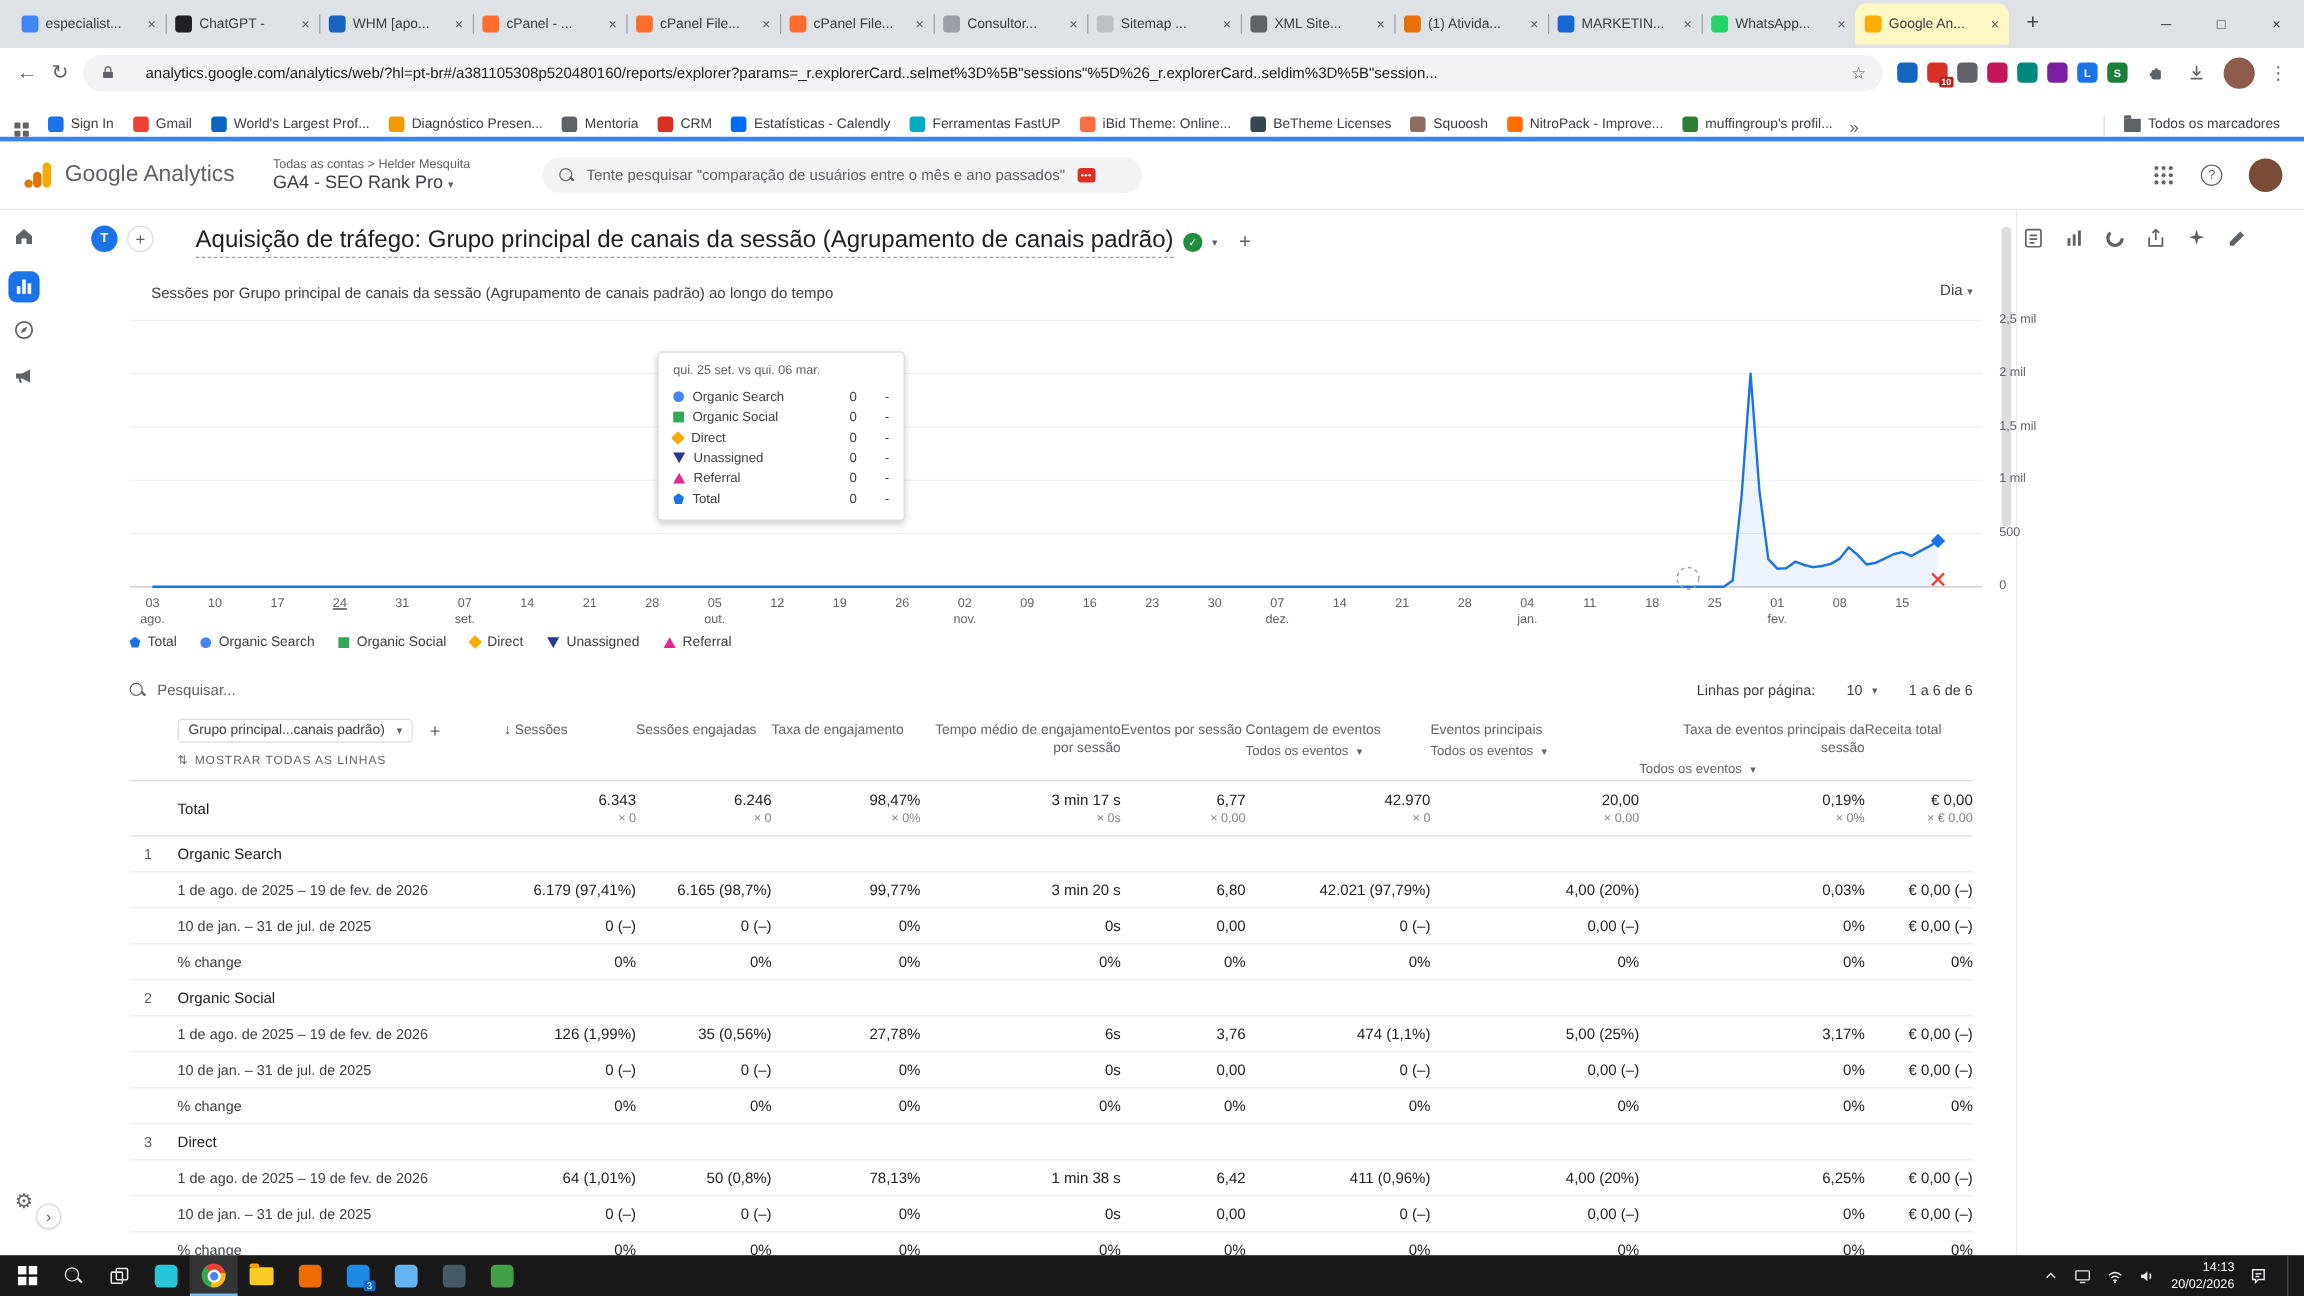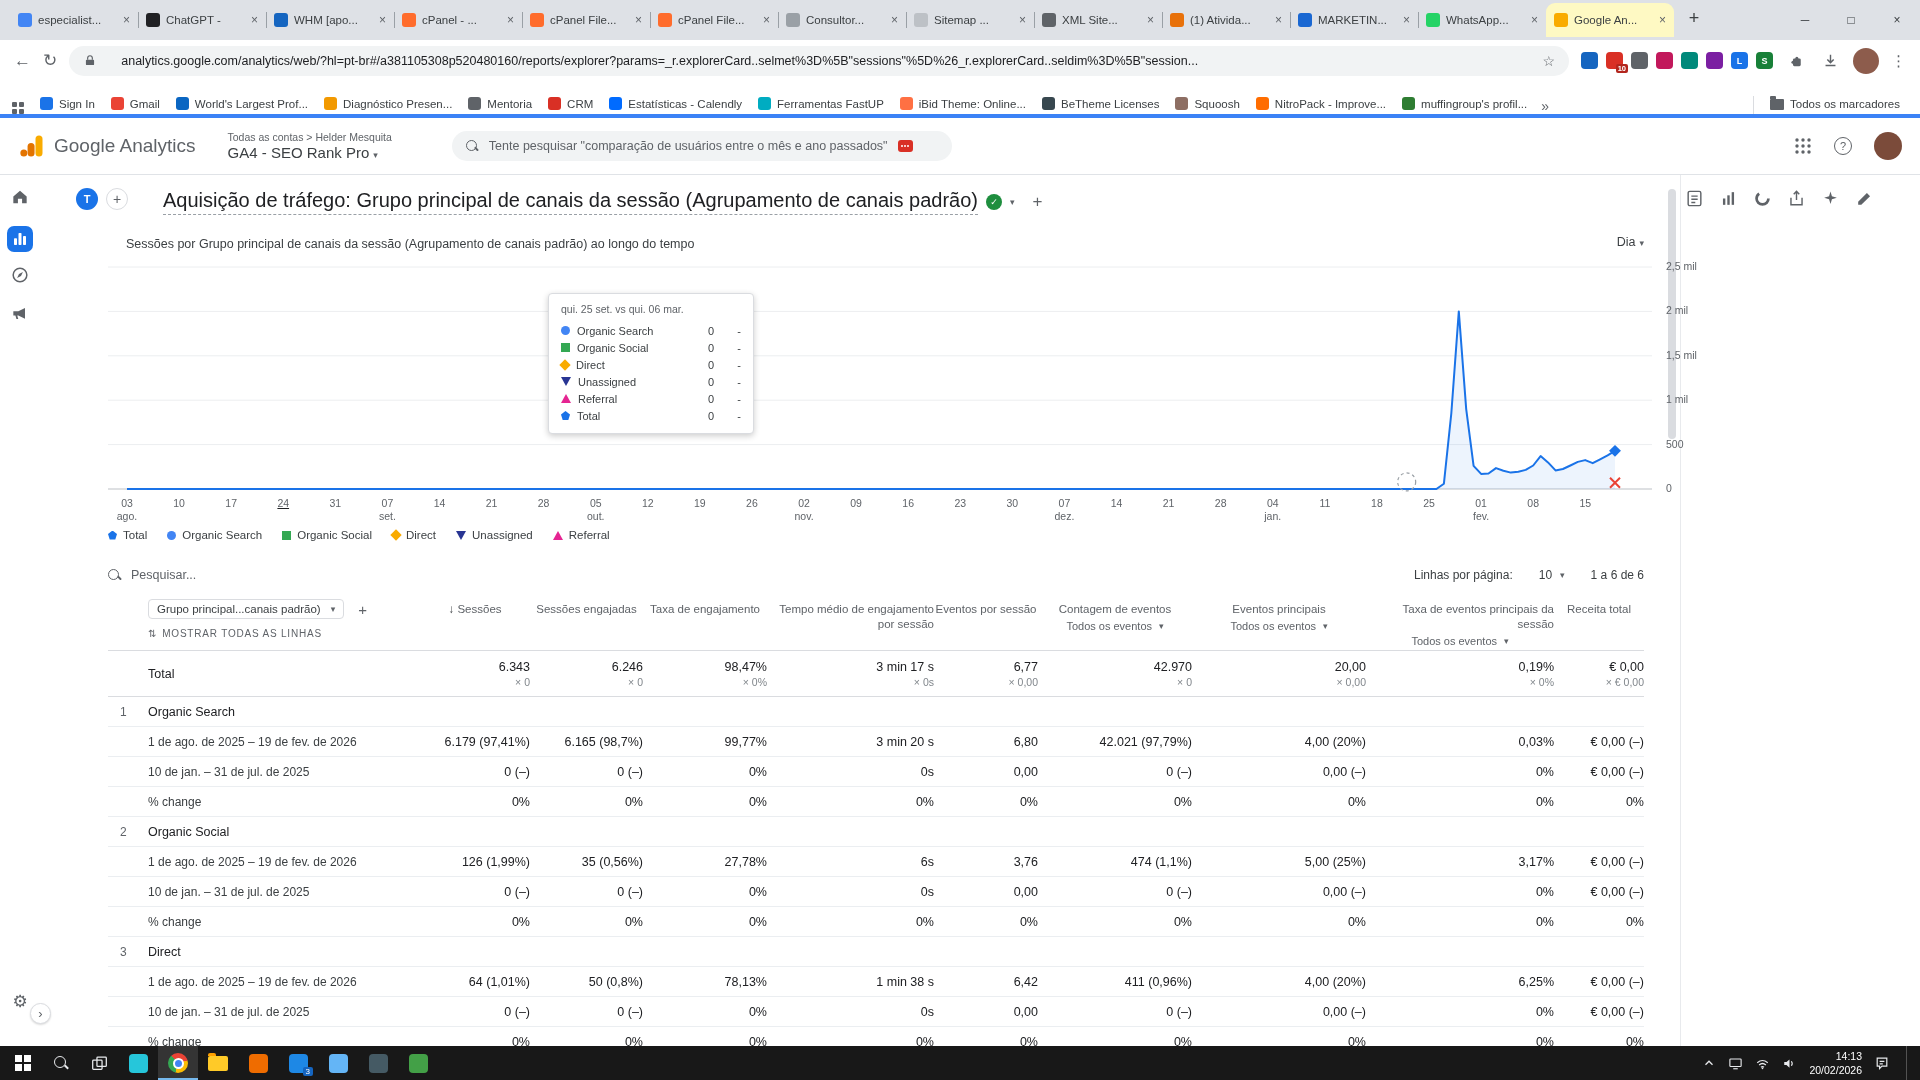--- a/index.html
+++ b/index.html
@@ -148,21 +148,21 @@
   position:absolute;left:108px;top:414px;width:1536px}
 .trow{display:grid;grid-template-columns:var(--cols);align-items:center;height:30px;border-bottom:1px solid #ebeef1}
 .thead{display:grid;grid-template-columns:var(--cols);height:62px;border-bottom:1px solid #dadce0;align-items:start}
 .dim-head{grid-column:1/3;padding:10px 0 0 40px}
 .chip-row{display:flex;align-items:center;gap:14px}
 .dim-chip{display:flex;align-items:center;gap:6px;border:1px solid #dadce0;border-radius:4px;
   padding:3px 8px;font-size:11.5px;color:#3c4043;white-space:nowrap}
 .add-dim{font-size:15px;color:#5f6368}
 .show-all{display:flex;align-items:center;gap:5px;margin-top:9px;font-size:10px;letter-spacing:.8px;color:#5f6368}
 .updown{font-size:10px}
-.hcell.mcell{padding-top:13px;display:flex;flex-direction:column;align-items:center;gap:3px}
+.hcell.mcell{padding-top:13px;display:flex;flex-direction:column;align-items:flex-start;gap:3px}
 .htitle{font-size:11.5px;color:#5f6368;text-align:right;line-height:1.3}
 .sort{color:#3c4043}
 .hfilter{font-size:11px;color:#5f6368;display:flex;align-items:center;gap:3px}
 .cell.num{color:#5f6368;font-size:12px;padding-left:12px}
 .cell.dim{font-size:12.5px;color:#202124}
 .cell.val{text-align:right;font-size:12.5px;color:#202124}
 .total-row{height:46px;border-bottom:1px solid #dadce0}
 .tval{font-size:12.5px;color:#202124}
 .tsub{font-size:10.5px;color:#80868b;margin-top:2px}
 .date-row .dim{font-size:12px;color:#3c4043}

